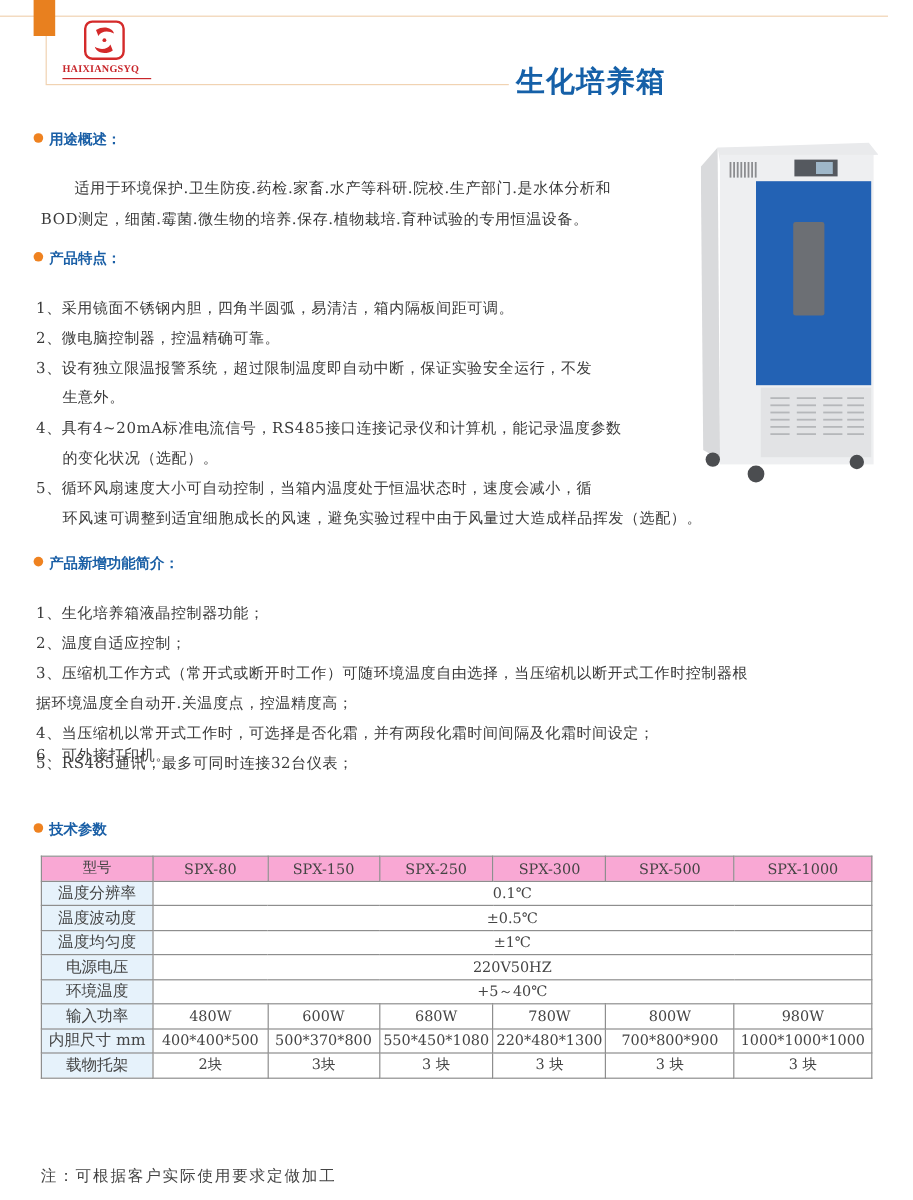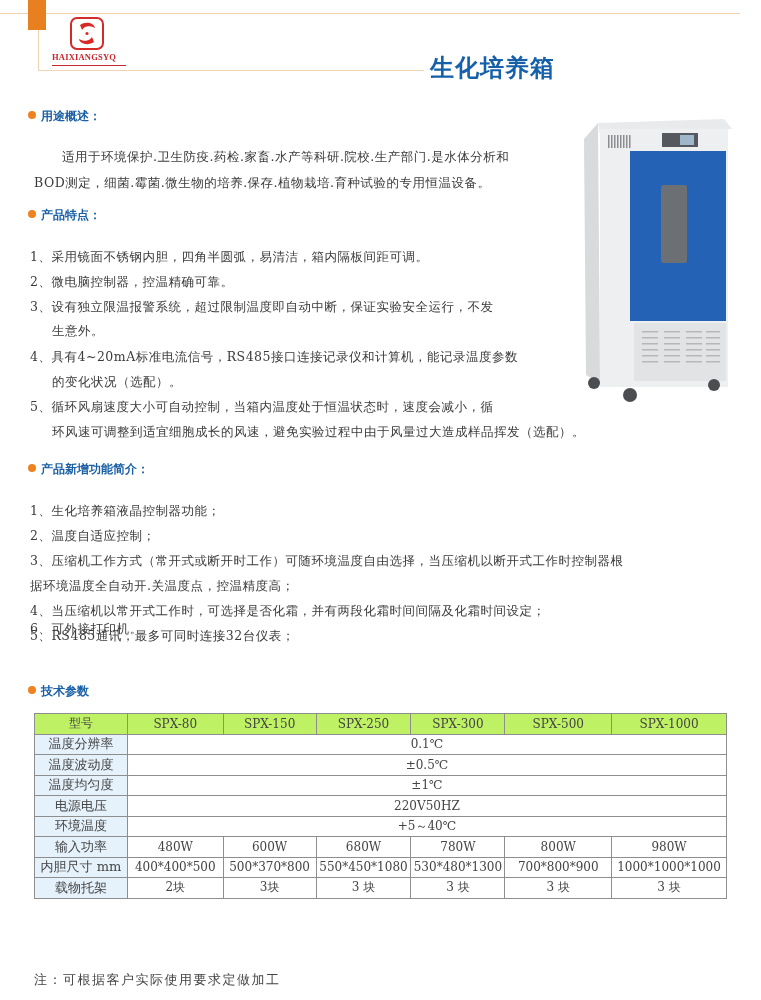--- a/index.html
+++ b/index.html
@@ -22,21 +22,21 @@
     .dot { display: inline-block; width: 8px; height: 8px; border-radius: 50%; background: #ef8220;
            margin-right: 5px; vertical-align: middle; position: relative; top: -2px; }
 
     .para { font-size: 12.5px; line-height: 25px; color: #3a3a3a; white-space: nowrap; letter-spacing: 0.5px; }
 
     .product-img { left: 584px; top: 113px; width: 148px; height: 296px; }
 
     table.spec { position: absolute; left: 34px; top: 713px; width: 693px; border-collapse: collapse;
                  font-family: "DejaVu Serif", serif; font-size: 12px; color: #444; }
     table.spec td { border: 1px solid #8e8e8e; height: 19.5px; padding: 0; text-align: center; white-space: nowrap; }
-    table.spec tr.head td { background: #bef264; }
+    table.spec tr.head td { background: #f9a8d4; }
     table.spec td.label { background: #e6f2fb; font-size: 13px; }
     .note { left: 34px; top: 971px; font-size: 13px; color: #444; letter-spacing: 1.5px; }
   </style>
 </head>
 <body>
 
 <div class="abs top-line"></div>
 <div class="abs orange-tab"></div>
 <div class="abs frame-v"></div>
 <div class="abs frame-h"></div>
@@ -196,21 +196,21 @@
     <td>680W</td>
     <td>780W</td>
     <td>800W</td>
     <td>980W</td>
   </tr>
   <tr>
     <td class="label">内胆尺寸 mm</td>
     <td>400*400*500</td>
     <td>500*370*800</td>
     <td>550*450*1080</td>
-    <td>530*480*1300</td>
+    <td>220*480*1300</td>
     <td>700*800*900</td>
     <td>1000*1000*1000</td>
   </tr>
   <tr>
     <td class="label">载物托架</td>
     <td>2块</td>
     <td>3块</td>
     <td>3 块</td>
     <td>3 块</td>
     <td>3 块</td>

